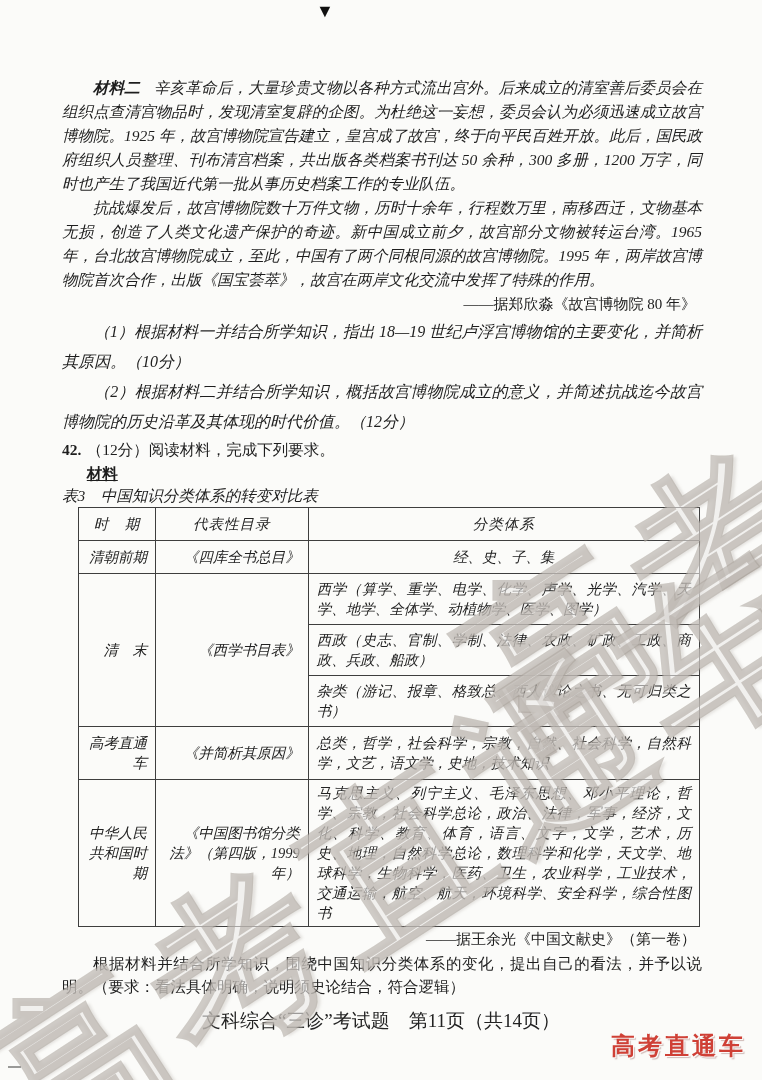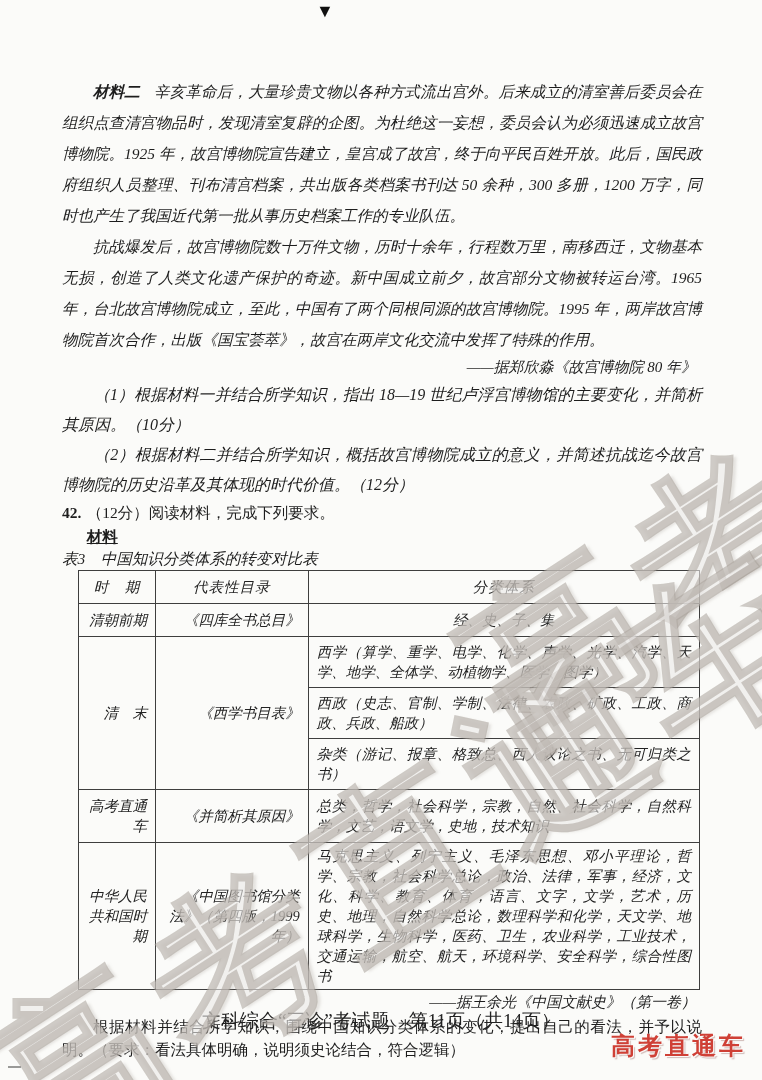--- a/index.html
+++ b/index.html
@@ -4,23 +4,23 @@
 <style>
   html,body{margin:0;padding:0;background:#e8e8e6;}
   .page{
     position:relative;width:762px;height:1080px;margin:0 auto;
     background:#fbfbf9;overflow:hidden;
     font-family:"Liberation Serif","DejaVu Serif",serif;color:#1d1d1d;
   }
   .tri{position:absolute;top:1px;left:316px;font-size:18px;color:#101010;}
   .content{position:absolute;left:62px;top:76px;width:640px;z-index:1;}
   .content p{margin:0;}
-  .mat{font-style:italic;font-size:15.5px;line-height:31px;text-align:justify;text-indent:2em;}
+  .mat{font-style:italic;font-size:15.5px;line-height:24px;text-align:justify;text-indent:2em;}
   .mat b{font-style:italic;margin-right:.9em;}
-  .src{font-style:italic;font-size:15px;line-height:25px;text-align:right;padding-right:6px;}
+  .src{font-size:15px;line-height:25px;text-align:right;padding-right:6px;}
   .q{font-size:16px;line-height:30px;text-align:justify;text-indent:2em;font-style:italic;}
   .q42{font-size:15.5px;line-height:25px;margin-top:1px;}
   .q42 b{margin-right:.35em;}
   .mlabel{font-size:15.5px;line-height:24px;text-indent:1.6em;text-decoration:underline;}
   .ttitle{font-style:italic;font-size:15.5px;text-align:left;margin:5px 0 4px;}
   table{border-collapse:collapse;margin-left:16px;width:622px;font-style:italic;
         font-size:14.5px;color:#222;}
   th,td{border:1.6px solid #3e3e3e;padding:3px 8px;}
   th{font-weight:normal;height:26px;letter-spacing:1px;}
   td.period,td.catalog{text-align:right;vertical-align:middle;line-height:20px;}

